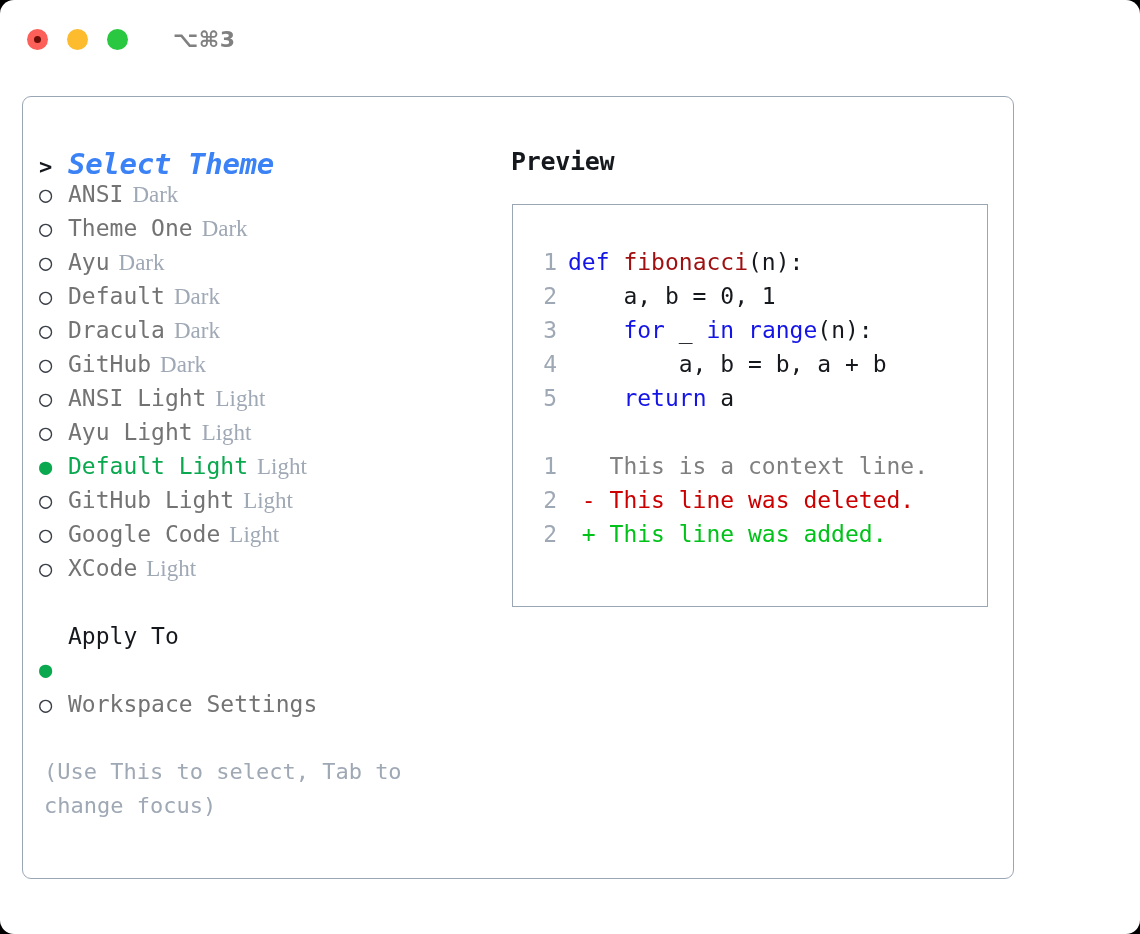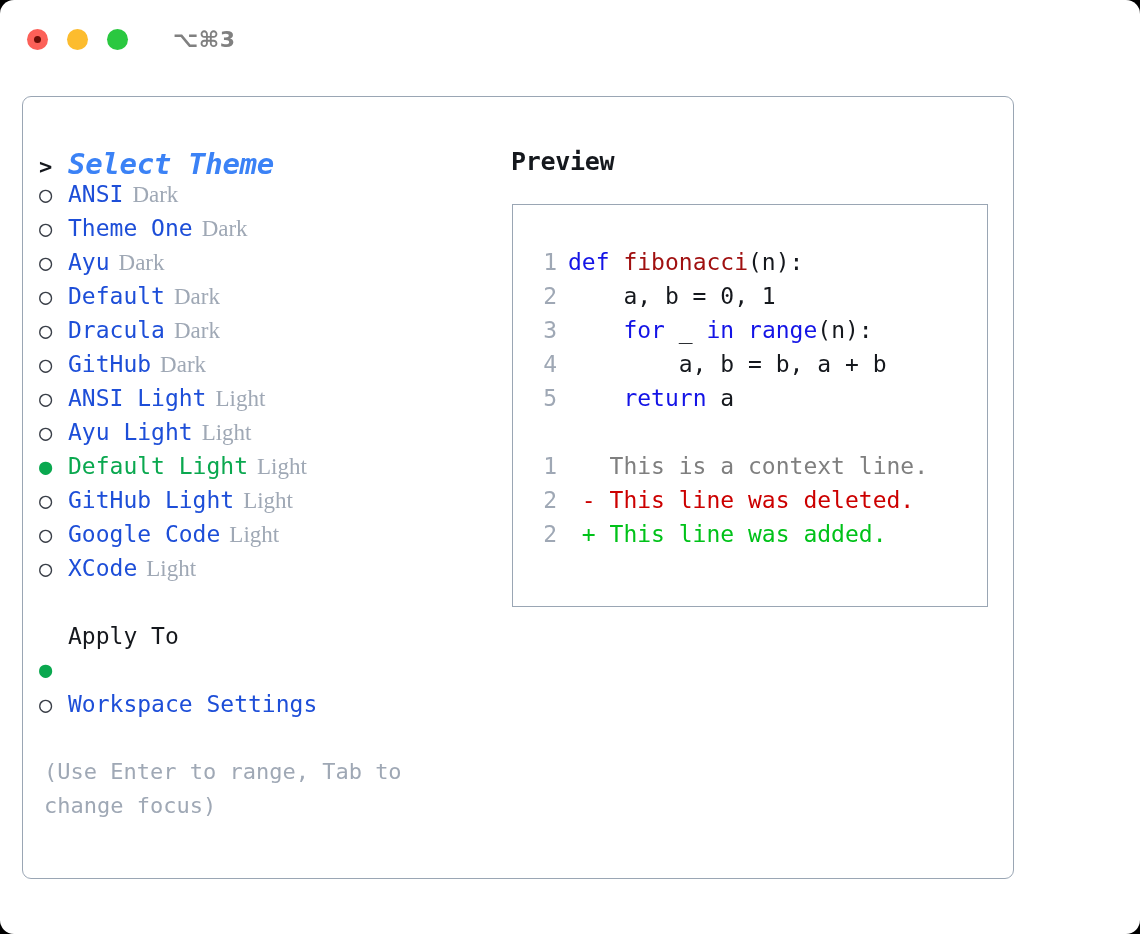--- a/index.html
+++ b/index.html
@@ -103,21 +103,21 @@
     color: #3b82f6;
     letter-spacing: -0.3px;
     font-style: italic;
   }
   .heading-plain {
     font-size: 23px;
     color: #15181d;
   }
 
   .label {
-    color: #1d4ed8;
+    color: #737373;
   }
   .label.sel {
     color: #0aa84f;
     text-align: center;
   }
   .variant {
     color: #9fa8b5;
     margin-left: 9px;
     font-family: Liberation Serif, serif;
   }
@@ -224,21 +224,21 @@
       <div class="row">
         <span class="marker"></span>
         <span class="heading-plain">Apply To</span>
       </div>
 
       <div id="apply-list">
             <div class="row"><span class="marker dot-sel">●</span></div>
             <div class="row"><span class="marker">○</span><span class="label">Workspace Settings</span></div>
           </div>
 
-      <div class="hint">(Use Enter to range, Tab to change focus)</div>
+      <div class="hint">(Use This to select, Tab to change focus)</div>
     </div>
 
     <div class="right-col">
       <div class="preview-title">Preview</div>
 
       <div class="preview-box">
         <div id="code-block">
               <div class="code-line"><span class="lineno">1</span><span><span class="tok-kw">def </span><span class="tok-fn">fibonacci</span><span class="tok-plain">(n):</span></span></div>
               <div class="code-line"><span class="lineno">2</span><span><span class="tok-plain">    a, b = 0, 1</span></span></div>
               <div class="code-line"><span class="lineno">3</span><span><span class="tok-plain">    </span><span class="tok-kw">for</span><span class="tok-plain"> _ </span><span class="tok-kw">in</span><span class="tok-plain"> </span><span class="tok-kw">range</span><span class="tok-plain">(n):</span></span></div>

